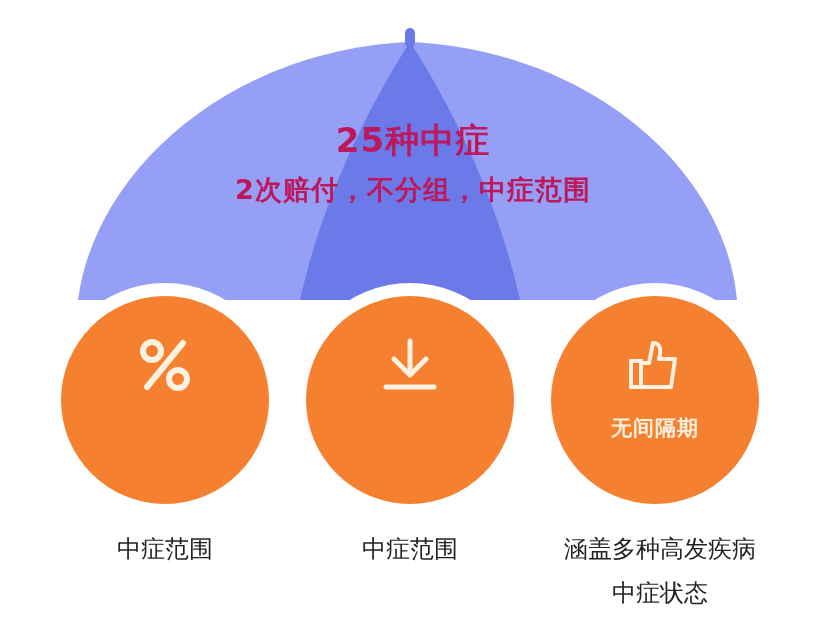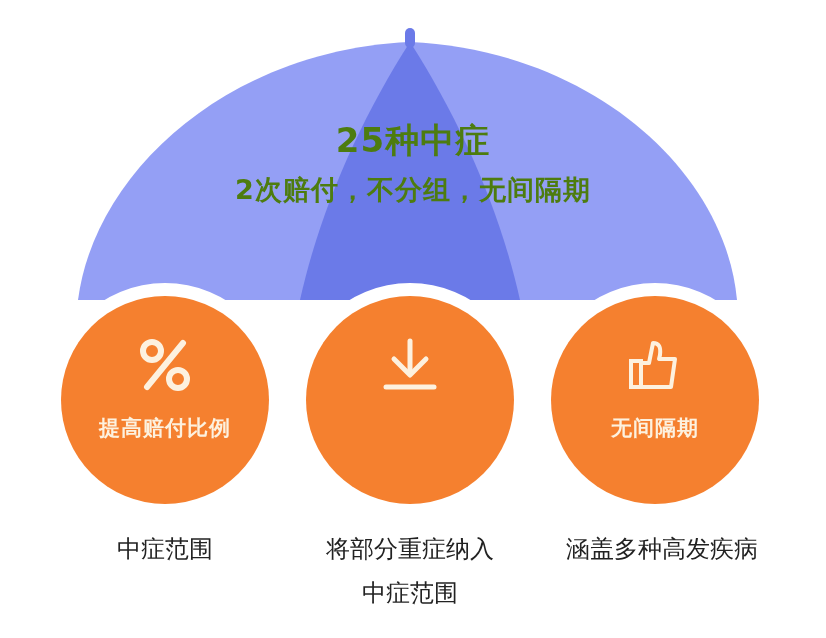--- a/index.html
+++ b/index.html
@@ -1,19 +1,19 @@
 <!DOCTYPE html>
 <html><head>
 <meta charset="utf-8">
 <style>
   html, body { margin:0; padding:0; background:#ffffff; }
   body { width:826px; height:638px; position:relative; overflow:hidden;
          font-family:"DejaVu Sans","Liberation Sans",sans-serif; }
   #umbrella { position:absolute; left:0; top:0; width:826px; height:638px; }
-  .headline { position:absolute; left:0; width:826px; text-align:center; color:#4d7c0f; }
+  .headline { position:absolute; left:0; width:826px; text-align:center; color:#be185d; }
   .h1 { top:118px; font-size:34px; font-weight:bold; letter-spacing:1px; }
   .h2 { top:172px; font-size:27px; font-weight:bold; letter-spacing:1px; }
   .circle { position:absolute; width:208px; height:208px; border-radius:50%;
             background:#f5802f; box-shadow:0 0 0 13px #ffffff; }
   .circle .icon { position:absolute; left:0; top:34px; width:208px; height:70px;
                   display:flex; justify-content:center; align-items:center; }
   .circle .label { position:absolute; left:0; top:118px; width:208px; text-align:center;
                    color:#fdf1df; font-size:21px; font-weight:bold; letter-spacing:1px; }
   .caption { position:absolute; width:260px; text-align:center; color:#222222;
              font-size:24px; line-height:44px; }
@@ -24,31 +24,30 @@
 <svg id="umbrella" viewBox="0 0 826 638" xmlns="http://www.w3.org/2000/svg">
 
   <path d="M78,300 C95,170 230,50 410,42 C590,50 725,170 737,300 Z" fill="#949ff5"></path>
 
   <path d="M410,42 C360,120 320,210 300,300 L520,300 C500,210 460,120 410,42 Z" fill="#6b7ae8"></path>
 
   <rect x="405" y="28" width="10" height="20" rx="5" fill="#6b7ae8"></rect>
 </svg>
 
 <div class="headline h1">25种中症</div>
-<div class="headline h2">2次赔付，不分组，无间隔期</div>
+<div class="headline h2">2次赔付，不分组，中症范围</div>
 
 <div class="circle" style="left:61px; top:296px;">
   <div class="icon">
     <svg width="60" height="60" viewBox="0 0 60 60">
       <circle cx="17" cy="16" r="9" fill="none" stroke="#fdf1df" stroke-width="6"></circle>
       <circle cx="43" cy="44" r="9" fill="none" stroke="#fdf1df" stroke-width="6"></circle>
       <line x1="48" y1="8" x2="12" y2="52" stroke="#fdf1df" stroke-width="6" stroke-linecap="round"></line>
     </svg>
   </div>
-  <div class="label">提高赔付比例</div>
 </div>
 
 <div class="circle" style="left:306px; top:296px;">
   <div class="icon">
     <svg width="60" height="60" viewBox="0 0 60 60">
       <line x1="30" y1="6" x2="30" y2="38" stroke="#fdf1df" stroke-width="5" stroke-linecap="round"></line>
       <polyline points="14,24 30,40 46,24" fill="none" stroke="#fdf1df" stroke-width="5" stroke-linecap="round" stroke-linejoin="round"></polyline>
       <line x1="6" y1="52" x2="54" y2="52" stroke="#fdf1df" stroke-width="5" stroke-linecap="round"></line>
     </svg>
   </div>
@@ -61,18 +60,18 @@
       <path d="M16,28 L24,28 L28,8 C34,8 36,12 35,20 L34,24 L50,24 L46,52 L16,52 Z" fill="none" stroke="#fdf1df" stroke-width="4" stroke-linejoin="round"></path>
     </svg>
   </div>
   <div class="label">无间隔期</div>
 </div>
 
 <div class="caption" style="left:35px; top:527px;">
   <div>中症范围</div>
 </div>
 <div class="caption" style="left:280px; top:527px;">
-  <div>将部分重症纳入</div>
   <div>中症范围</div>
 </div>
-<div class="caption" style="left:498px; top:527px;text-align:right;">
+<div class="caption" style="left:530px; top:527px;">
   <div>涵盖多种高发疾病</div>
+  <div>中症状态</div>
 </div>
 
 </body></html>

